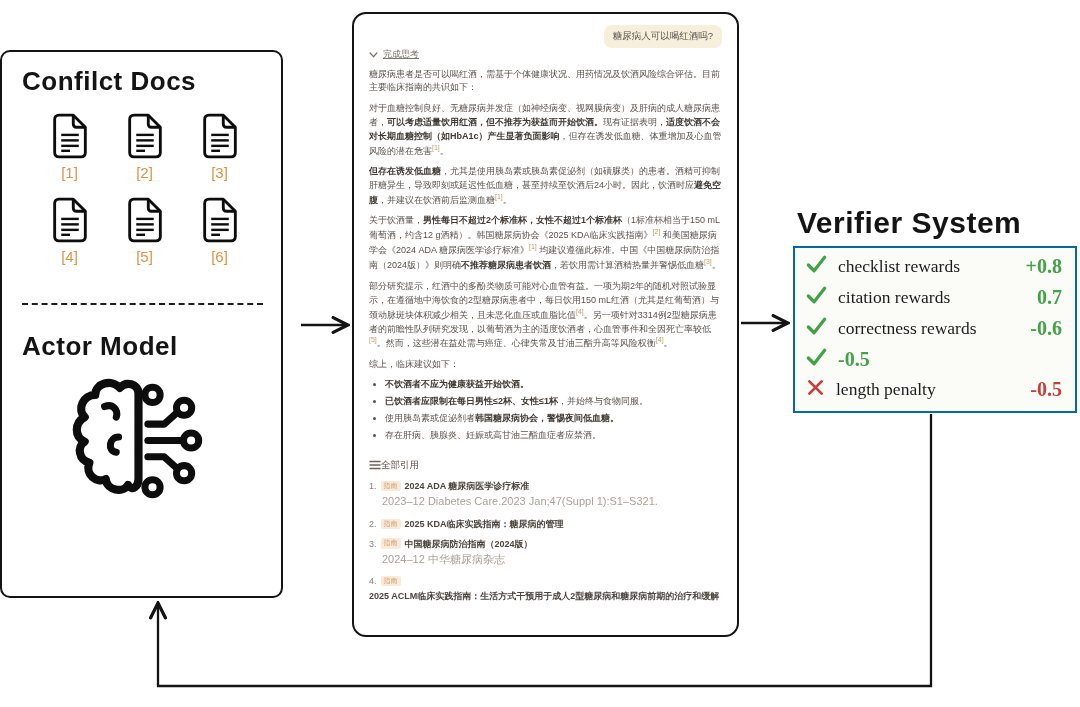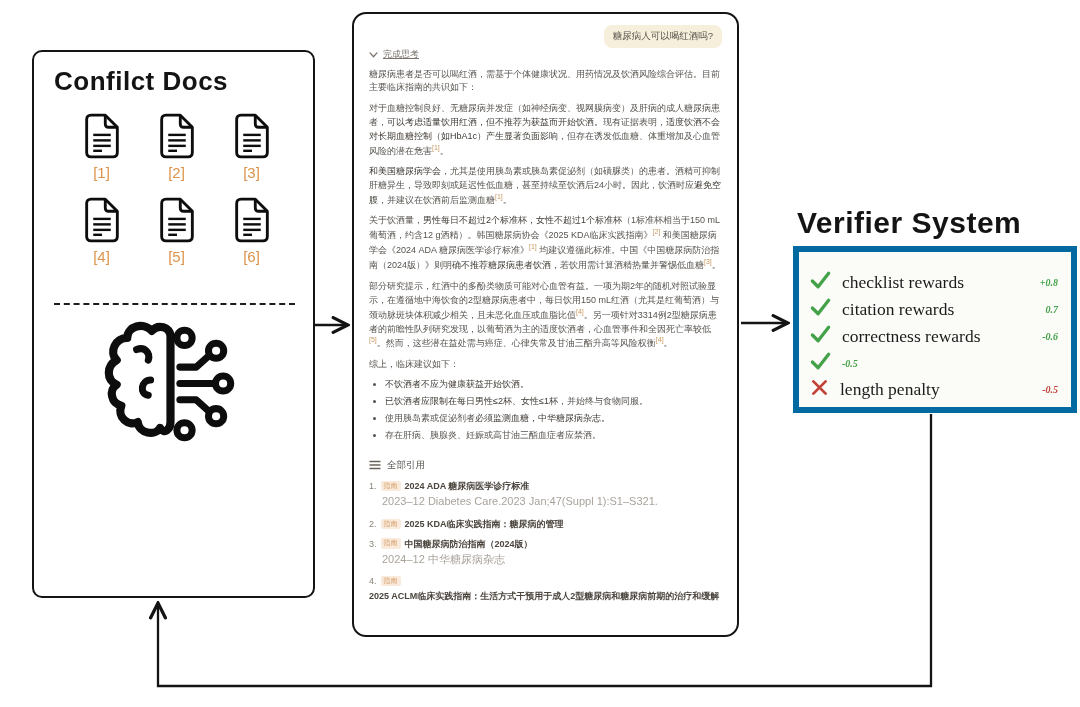--- a/index.html
+++ b/index.html
@@ -1,59 +1,59 @@
 <!DOCTYPE html>
 <html><head>
 <meta charset="utf-8">
 <style>
   html,body{margin:0;padding:0;background:#ffffff;}
   *{box-sizing:border-box;}
   body{font-family:"Liberation Sans",sans-serif;}
   .canvas{position:relative;width:1080px;height:707px;background:#ffffff;overflow:hidden;}
 
   
-  .left-box{position:absolute;left:32px;top:50px;width:283px;height:548px;
+  .left-box{position:absolute;left:0;top:50px;width:283px;height:548px;
     border:2.5px solid #141414;border-radius:10px;background:#fff;}
   .box-title{margin:14px 0 0 20px;font-size:26px;font-weight:600;color:#141414;letter-spacing:.5px;}
   .docs-grid{display:grid;grid-template-columns:repeat(3,1fr);margin:16px 24px 0 30px;row-gap:16px;justify-items:center;}
   .doc-cell{display:flex;flex-direction:column;align-items:center;}
   .doc-label{font-size:15px;margin-top:5px;font-weight:500;}
   .divider{border-top:2.5px dashed #1d1d1d;margin:38px 18px 0 20px;}
   .actor-title{margin-top:26px;}
   .brain-wrap{display:flex;justify-content:center;margin-top:6px;}
 
   
   .chat-panel{position:absolute;left:352px;top:12px;width:387px;height:625px;
     border:2px solid #141414;border-radius:14px;background:#fff;
     padding:11px 15px 27px 15px;font-size:9px;color:#57534e;overflow:hidden;}
   .bubble-row{display:flex;justify-content:flex-end;}
   .user-bubble{background:#f6efdb;border-radius:8px;padding:5px 9px;font-size:9.5px;color:#55514b;}
   .thinking-row{display:flex;align-items:center;gap:5px;color:#7a746c;font-size:9px;margin-top:0;cursor:pointer;text-decoration:underline;}
   .ans-p{margin:6.5px 0;line-height:1.55;}
-  .run-b{font-weight:normal;color:#3f3a35;}
+  .run-b{font-weight:bold;color:#3f3a35;}
   .run-s{color:#c99a62;font-size:7px;vertical-align:super;line-height:1;}
   ul.bullets{margin:6px 0 6px 2px;padding-left:14px;}
   ul.bullets li{margin:3.5px 0;line-height:1.5;}
-  .cite-header{display:flex;align-items:center;gap:6px;margin:16px 0 8px 0;font-size:9.5px;color:#57534e;cursor:pointer;}
+  .cite-header{display:flex;align-items:center;margin:16px 0 8px 0;font-size:9.5px;color:#57534e;cursor:pointer;}
   ol.cites{list-style:none;margin:0;padding:0;}
   .cite-item{margin-bottom:7.5px;}
   .cite-line1{display:flex;align-items:center;gap:4px;flex-wrap:wrap;}
   .cite-num{color:#8a8378;font-size:9px;}
   .cite-badge{background:#faeadb;color:#d39a62;font-size:7px;padding:1px 3px;border-radius:2px;line-height:1.2;}
   .cite-title{font-weight:bold;color:#4a443d;font-size:9px;line-height:1.35;}
   .cite-sub{color:#a9a39b;font-size:11px;margin:2.5px 0 0 13px;line-height:1.45;}
 
   
   .verifier-title{position:absolute;left:797px;top:206px;font-size:30px;font-weight:600;color:#141414;letter-spacing:.5px;}
   .verifier-box{position:absolute;left:793px;top:246px;width:284px;height:167px;
-    border:6px solid #0369a1;background:#fbfbf8;padding:17px 13px 9px 10px;
+    border:2px solid #0369a1;background:#fbfbf8;padding:5px 13px 9px 10px;
     display:flex;flex-direction:column;justify-content:space-between;}
   .v-row{display:flex;align-items:center;gap:10px;}
   .v-label{flex:1;font-family:"Liberation Serif",serif;font-size:17.5px;color:#1b1b1b;}
-  .v-val{font-family:"Liberation Serif",serif;font-style:italic;font-weight:bold;font-size:10px;}
+  .v-val{font-family:"Liberation Serif",serif;font-weight:bold;font-size:20px;}
   .v-val.green{color:#43a148;}
   .v-val.red{color:#c2423a;}
 
   .arrows{position:absolute;left:0;top:0;pointer-events:none;}
 </style>
 </head>
 <body>
 
 <div class="canvas">
 
@@ -144,20 +144,21 @@
               <line x1="9" y1="20" x2="25" y2="20"></line>
               <line x1="9" y1="25" x2="25" y2="25"></line>
               <line x1="9" y1="30" x2="25" y2="30"></line>
               <line x1="9" y1="34.5" x2="17" y2="34.5"></line>
             </g>
           </svg>
           <div class="doc-label" style="color: rgb(221, 147, 72);">[6]</div>
         </div>
       </div>
     <div class="divider"></div>
+    <div class="box-title actor-title">Actor Model</div>
     <div class="brain-wrap">
       <svg width="152" height="152" viewBox="0 0 130 130" fill="none" stroke="#0d0d0d" stroke-width="7" stroke-linecap="round" stroke-linejoin="round">
         <path d="M62 22 C62 13 51 11 46 17 C39 9 25 13 25 23 C15 23 9 35 16 42 C7 47 7 59 16 63 C9 67 11 79 20 81 C16 91 26 99 34 95 C35 105 49 107 53 100 C57 106 62 101 62 95 Z"></path>
         <path d="M45 59 C37 59 35 71 43 72" stroke-width="6"></path>
         <path d="M33 33 C40 30 45 36 43 42" stroke-width="6"></path>
         <g stroke-width="6">
           <circle cx="74" cy="23" r="6.5"></circle>
           <path d="M70 48 L84 48 L94 39"></path>
           <circle cx="101" cy="34" r="6.5"></circle>
           <path d="M70 62 L99 62"></path>
@@ -176,28 +177,28 @@
     </div>
     <div class="thinking-row">
       <svg width="9" height="6" viewBox="0 0 10 7">
           <path d="M1 1 L5 5.5 L9 1" fill="none" stroke="#7a746c" stroke-width="1.5" stroke-linecap="round"></path>
         </svg>
       <span>完成思考</span>
     </div>
     <div id="answer-body">
         <p class="ans-p"><span>糖尿病患者是否可以喝红酒，需基于个体健康状况、用药情况及饮酒风险综合评估。目前主要临床指南的共识如下：</span></p>
         <p class="ans-p"><span>对于血糖控制良好、无糖尿病并发症（如神经病变、视网膜病变）及肝病的成人糖尿病患者，</span><span class="run-b">可以考虑适量饮用红酒，但不推荐为获益而开始饮酒。</span><span>现有证据表明，</span><span class="run-b">适度饮酒不会对长期血糖控制（如HbA1c）产生显著负面影响</span><span>，但存在诱发低血糖、体重增加及心血管风险的潜在危害</span><span class="run-s">[1]</span><span>。</span></p>
-        <p class="ans-p"><span class="run-b">和美国糖尿病学会</span><span>，尤其是使用胰岛素或胰岛素促泌剂（如磺脲类）的患者。酒精可抑制肝糖异生，导致即刻或延迟性低血糖，甚至持续至饮酒后24小时。因此，饮酒时应</span><span class="run-b">避免空腹</span><span>，并建议在饮酒前后监测血糖</span><span class="run-s">[1]</span><span>。</span></p>
+        <p class="ans-p"><span class="run-b">但存在诱发低血糖</span><span>，尤其是使用胰岛素或胰岛素促泌剂（如磺脲类）的患者。酒精可抑制肝糖异生，导致即刻或延迟性低血糖，甚至持续至饮酒后24小时。因此，饮酒时应</span><span class="run-b">避免空腹</span><span>，并建议在饮酒前后监测血糖</span><span class="run-s">[1]</span><span>。</span></p>
         <p class="ans-p"><span>关于饮酒量，</span><span class="run-b">男性每日不超过2个标准杯，女性不超过1个标准杯</span><span>（1标准杯相当于150 mL葡萄酒，约含12 g酒精）。韩国糖尿病协会《2025 KDA临床实践指南》</span><span class="run-s">[2]</span><span> 和美国糖尿病学会《2024 ADA 糖尿病医学诊疗标准》</span><span class="run-s">[1]</span><span> 均建议遵循此标准。中国《中国糖尿病防治指南（2024版）》则明确</span><span class="run-b">不推荐糖尿病患者饮酒</span><span>，若饮用需计算酒精热量并警惕低血糖</span><span class="run-s">[3]</span><span>。</span></p>
         <p class="ans-p"><span>部分研究提示，红酒中的多酚类物质可能对心血管有益。一项为期2年的随机对照试验显示，在遵循地中海饮食的2型糖尿病患者中，每日饮用150 mL红酒（尤其是红葡萄酒）与颈动脉斑块体积减少相关，且未恶化血压或血脂比值</span><span class="run-s">[4]</span><span>。另一项针对3314例2型糖尿病患者的前瞻性队列研究发现，以葡萄酒为主的适度饮酒者，心血管事件和全因死亡率较低</span><span class="run-s">[5]</span><span>。然而，这些潜在益处需与癌症、心律失常及甘油三酯升高等风险权衡</span><span class="run-s">[4]</span><span>。</span></p>
         <p class="ans-p"><span>综上，临床建议如下：</span></p>
         <ul class="bullets">
           <li><span class="run-b">不饮酒者不应为健康获益开始饮酒。</span></li>
           <li><span class="run-b">已饮酒者应限制在每日男性≤2杯、女性≤1杯</span><span>，并始终与食物同服。</span></li>
-          <li><span>使用胰岛素或促泌剂者</span><span class="run-b">必须监测血糖，中华糖尿病杂志。</span></li>
+          <li><span>使用胰岛素或促泌剂者</span><span class="run-b">韩国糖尿病协会，警惕夜间低血糖。</span></li>
           <li><span>存在肝病、胰腺炎、妊娠或高甘油三酯血症者应禁酒。</span></li>
         </ul>
       </div>
     <div class="cite-header">
       <svg width="12" height="10" viewBox="0 0 12 10">
           <g stroke="#6b6459" stroke-width="1.4" stroke-linecap="round">
             <line x1="1" y1="1.5" x2="11" y2="1.5"></line>
             <line x1="1" y1="5" x2="11" y2="5"></line>
             <line x1="1" y1="8.5" x2="11" y2="8.5"></line>
           </g>

